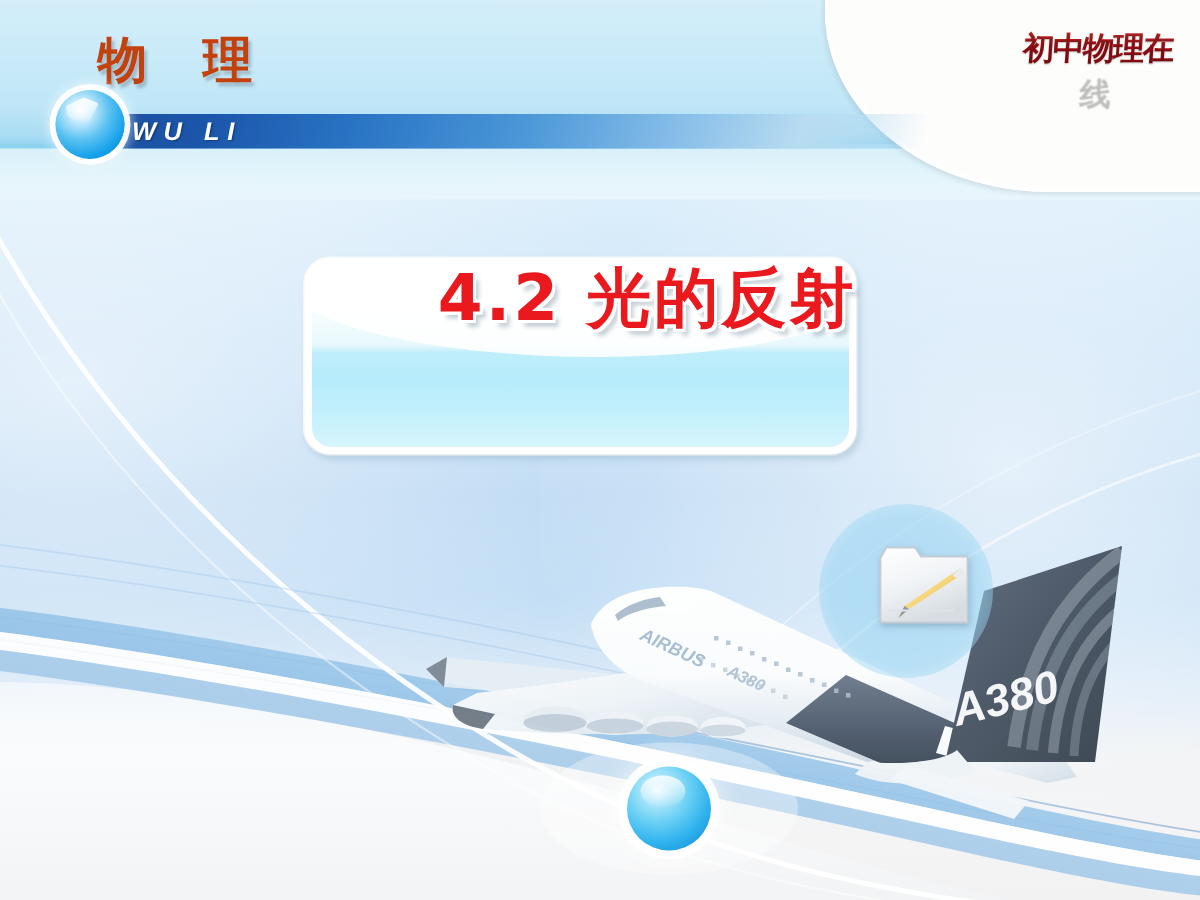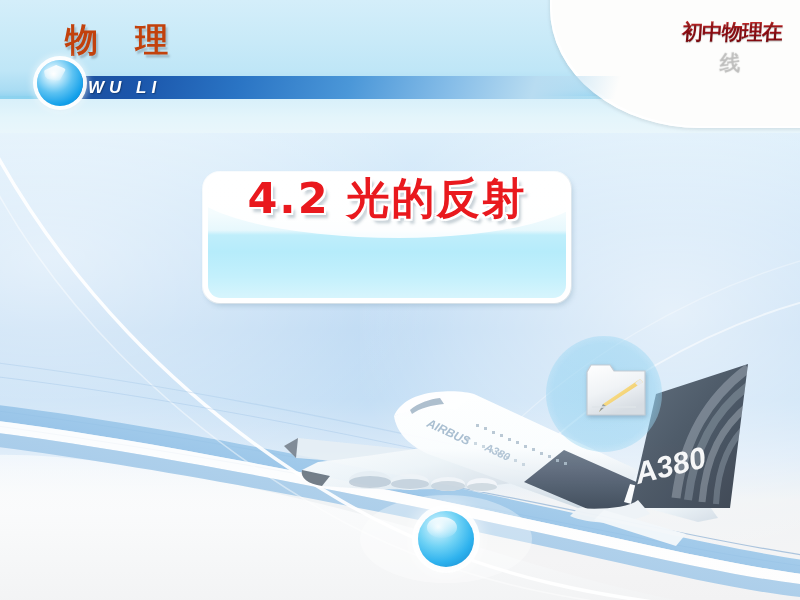--- a/index.html
+++ b/index.html
@@ -321,21 +321,21 @@
     background: linear-gradient(to bottom,
         rgba(255,255,255,0.98) 0%,
         rgba(255,255,255,0.96) 55%,
         rgba(255,255,255,0.88) 100%);
   }
   .title-text {
     position: absolute;
     left: 0;
     top: -2px;
     width: 368px;
-    text-align: center;
+    text-align: right;
     font-family: "DejaVu Sans", sans-serif;
     font-size: 43px;
     font-weight: bold;
     letter-spacing: 2px;
     color: #e9191e;
     text-shadow:
       -2px 0 0 #ffffff, 2px 0 0 #ffffff,
       0 -2px 0 #ffffff, 0 2px 0 #ffffff,
       -2px -2px 0 #ffffff, 2px -2px 0 #ffffff,
       -2px 2px 0 #ffffff, 2px 2px 0 #ffffff,

